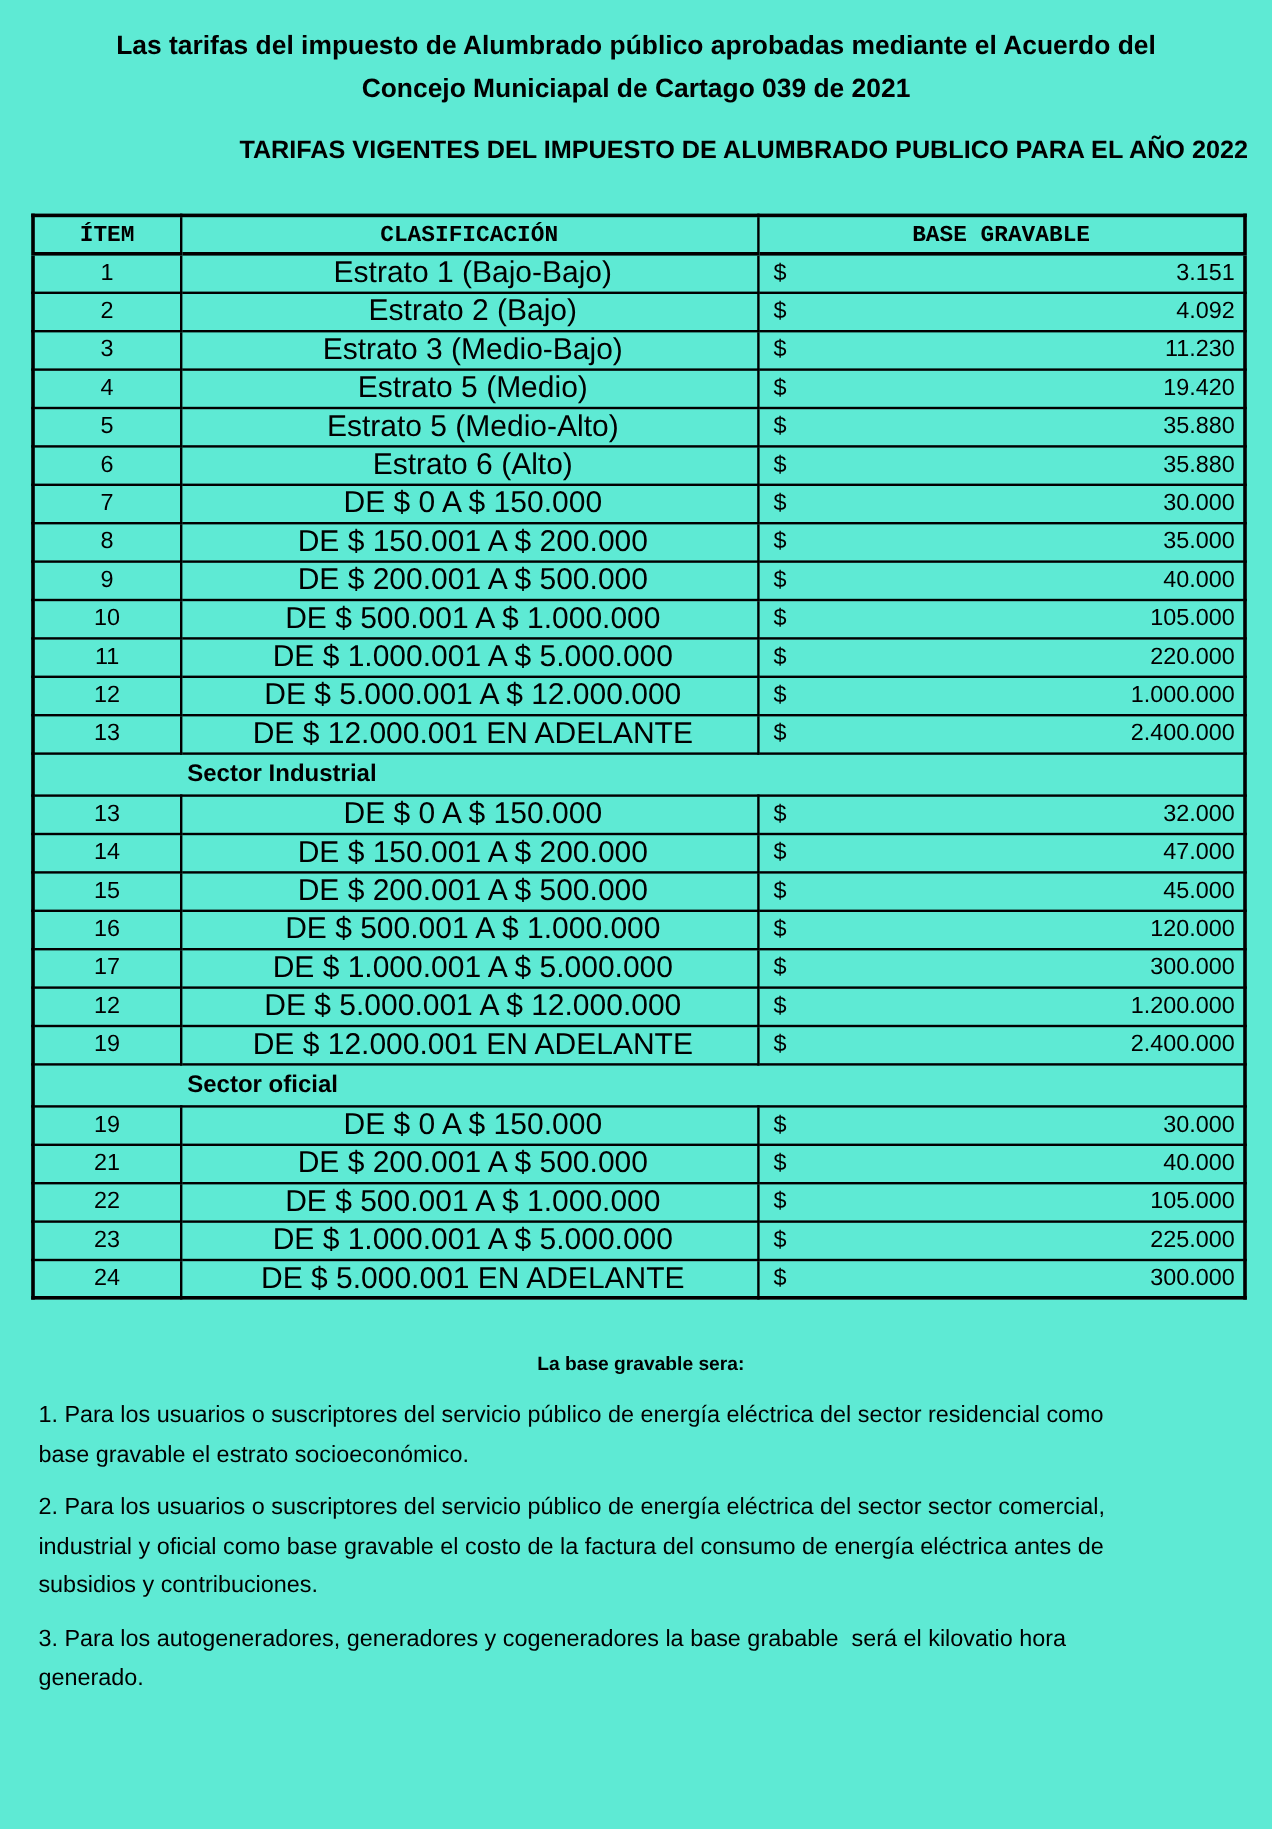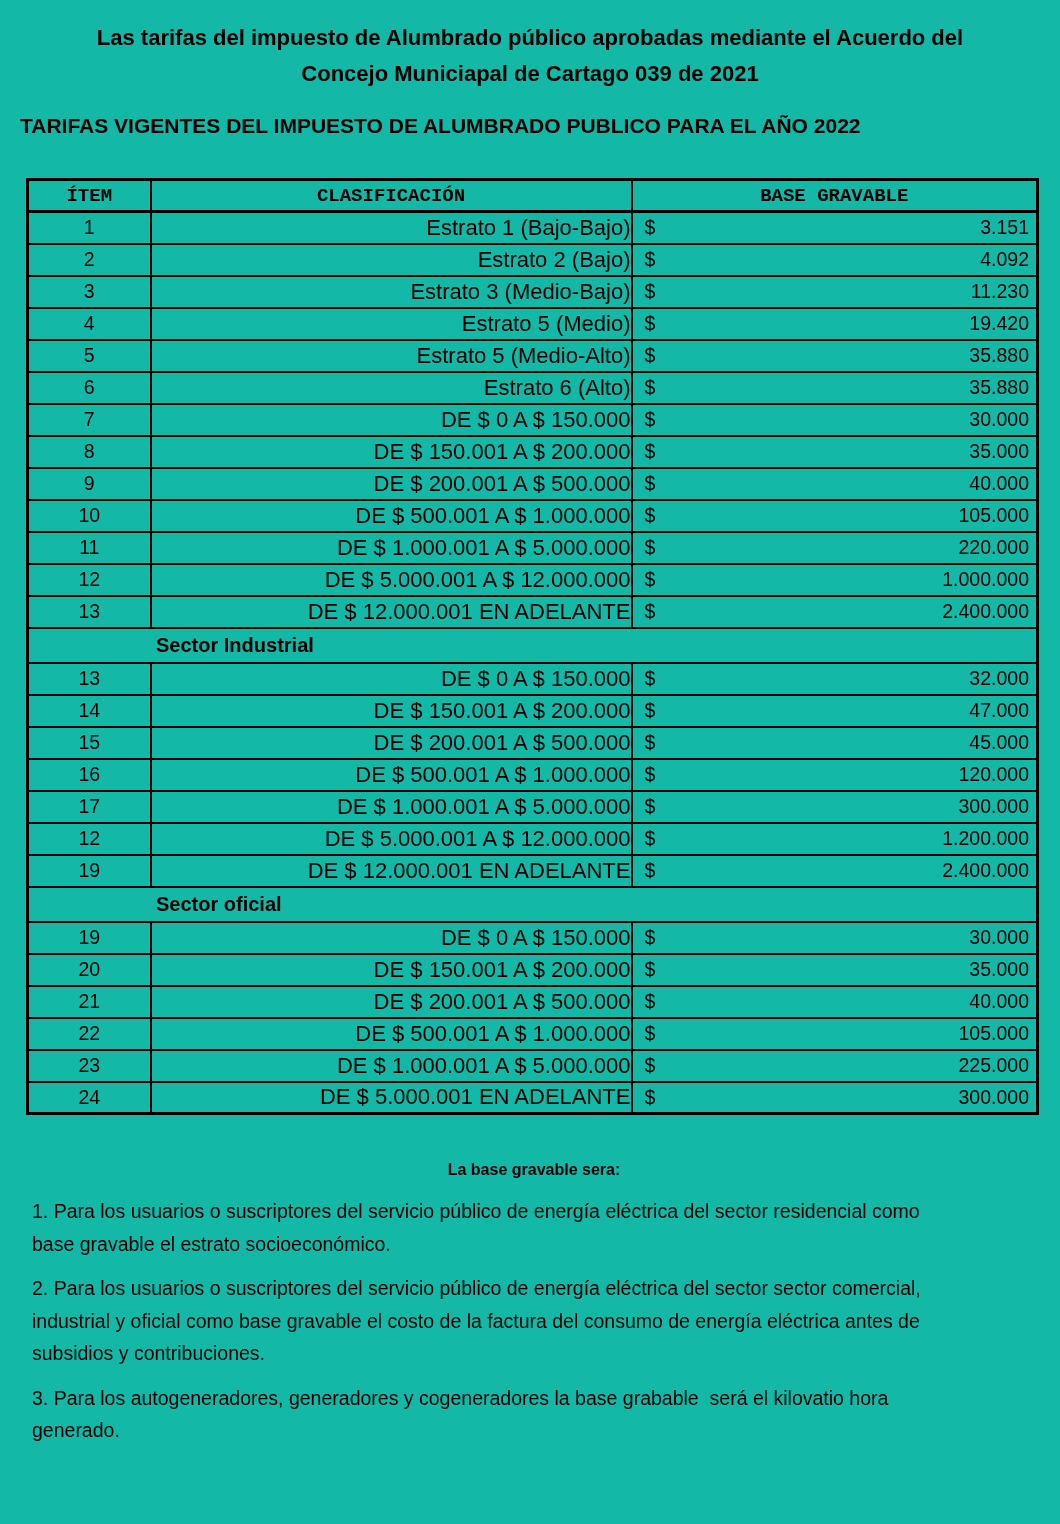--- a/index.html
+++ b/index.html
@@ -11,36 +11,36 @@
     width: 1060px;
     height: 1524px;
     overflow: hidden;
     color: #000000;
     font-family: "Liberation Sans", "DejaVu Sans", sans-serif;
   }
   .page {
     width: 1060px;
     height: 1524px;
     box-sizing: border-box;
-    background: #14b8a6;
+    background: #5eead4;
   }
   .doc-title {
     margin: 0 30px;
     padding-top: 20px;
     font-size: 22px;
     font-weight: bold;
     text-align: center;
     line-height: 36px;
     white-space: pre-wrap;
   }
   .doc-subtitle {
     margin: 20px 20px 12px;
     font-size: 21px;
     font-weight: bold;
-    text-align: left;
+    text-align: right;
     line-height: 28px;
     white-space: pre-wrap;
   }
   table.tariff {
     border-collapse: collapse;
     table-layout: fixed;
     width: 1010px;
     margin: 38px 0 0 26px;
     border: 3px solid #000000;
   }
@@ -70,22 +70,22 @@
   }
   tr.data-row {
     height: 32px;
   }
   td.item-cell {
     font-size: 19.5px;
     text-align: center;
     padding: 0;
   }
   td.clas-cell {
-    font-size: 22px;
-    text-align: right;
+    font-size: 25px;
+    text-align: center;
     padding: 0 0 0 6px;
     margin-top: 22px;
   }
   td.money-cell {
     padding: 0;
   }
   .money-wrap {
     display: flex;
     justify-content: space-between;
     align-items: center;
@@ -342,30 +342,20 @@
           <td class="item-cell">19</td>
           <td class="clas-cell">DE $ 0 A $ 150.000</td>
           <td class="money-cell">
             <div class="money-wrap">
               <span>$</span>
               <span>30.000</span>
             </div>
           </td>
         </tr>
         <tr class="data-row">
-          <td class="item-cell">20</td>
-          <td class="clas-cell">DE $ 150.001 A $ 200.000</td>
-          <td class="money-cell">
-            <div class="money-wrap">
-              <span>$</span>
-              <span>35.000</span>
-            </div>
-          </td>
-        </tr>
-        <tr class="data-row">
           <td class="item-cell">21</td>
           <td class="clas-cell">DE $ 200.001 A $ 500.000</td>
           <td class="money-cell">
             <div class="money-wrap">
               <span>$</span>
               <span>40.000</span>
             </div>
           </td>
         </tr>
         <tr class="data-row">

